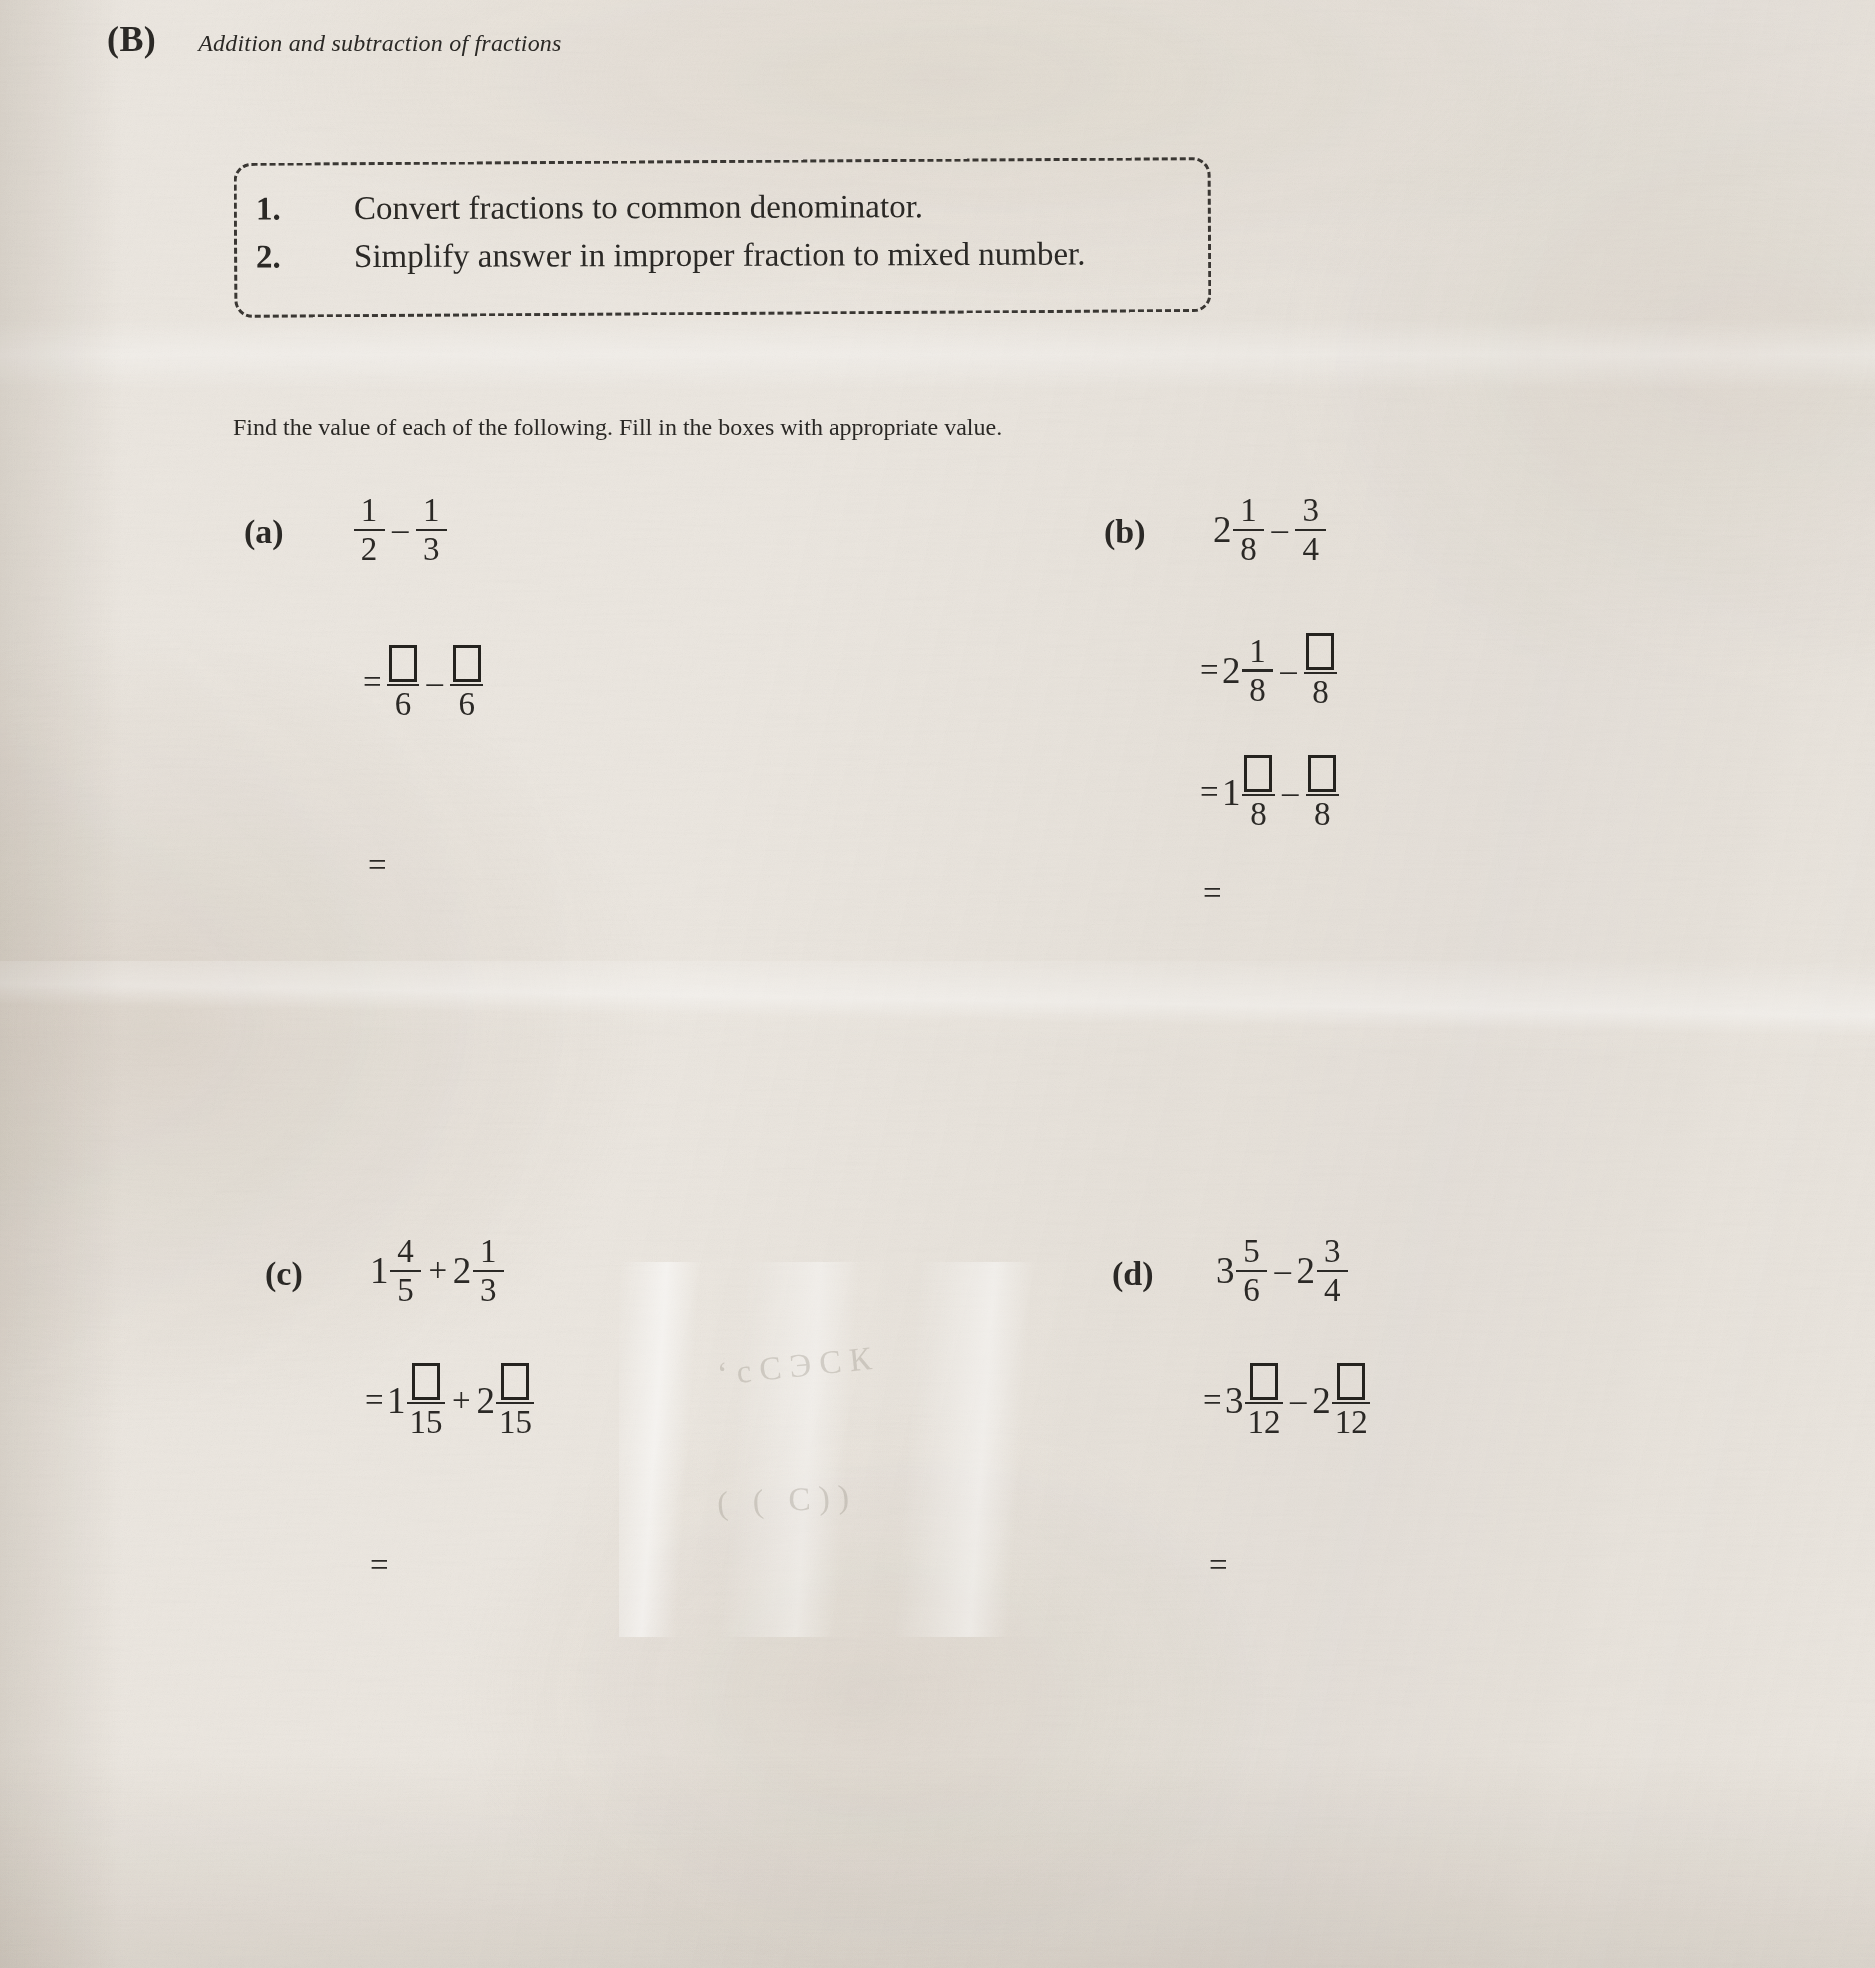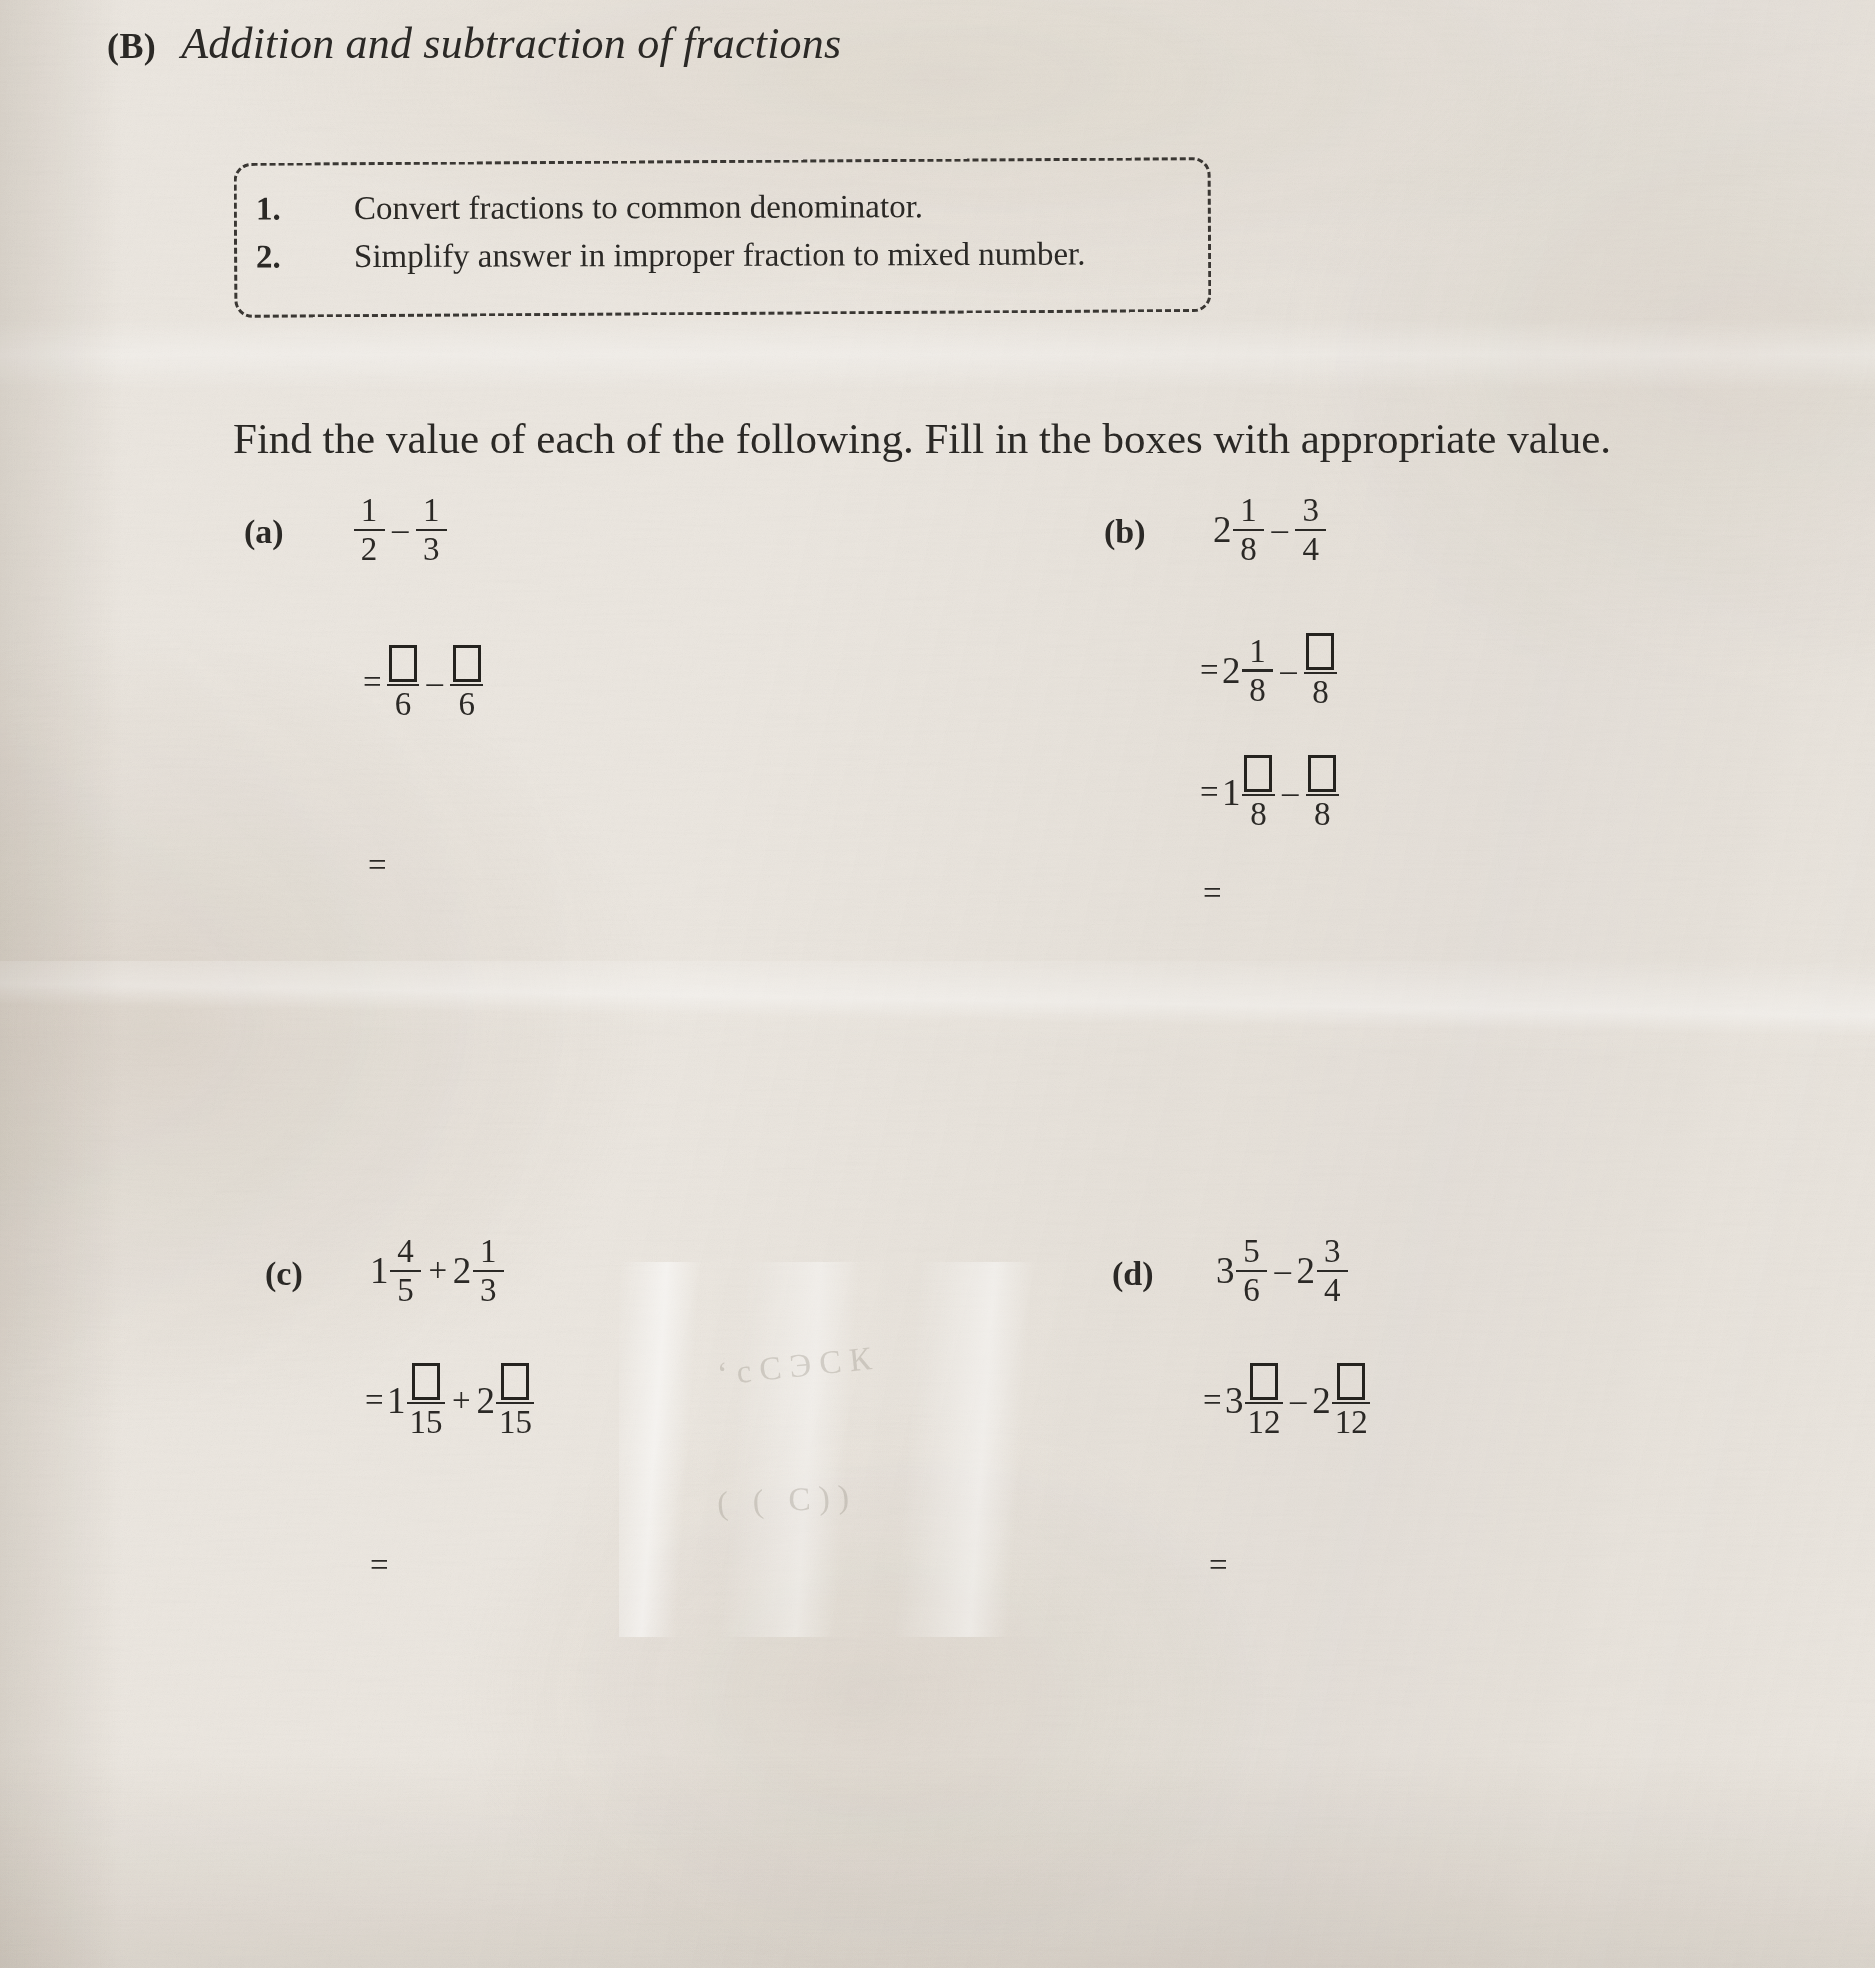--- a/index.html
+++ b/index.html
@@ -81,22 +81,22 @@
     align-items: baseline;
     gap: 0;
   }
   #header-label {
     font-weight: bold;
     font-size: 36px;
     letter-spacing: 0.4px;
   }
   #header-title {
     font-style: italic;
-    font-size: 44px;
-    margin-left: 25px;
+    font-size: 24px;
+    margin-left: 42px;
     letter-spacing: 0.2px;
   }
 
   
   #instruction-box {
     position: absolute;
     left: 234px;
     top: 160px;
     width: 977px;
     height: 155px;
@@ -122,21 +122,21 @@
     width: 98px;
     flex: 0 0 98px;
   }
   .instruction-text { white-space: nowrap; }
 
   
   #find-line {
     position: absolute;
     left: 233px;
     top: 414px;
-    font-size: 43px;
+    font-size: 24px;
     white-space: nowrap;
   }
 
   
   .problem { position: absolute; }
   .problem-label {
     position: absolute;
     font-weight: bold;
     font-size: 34px;
   }

